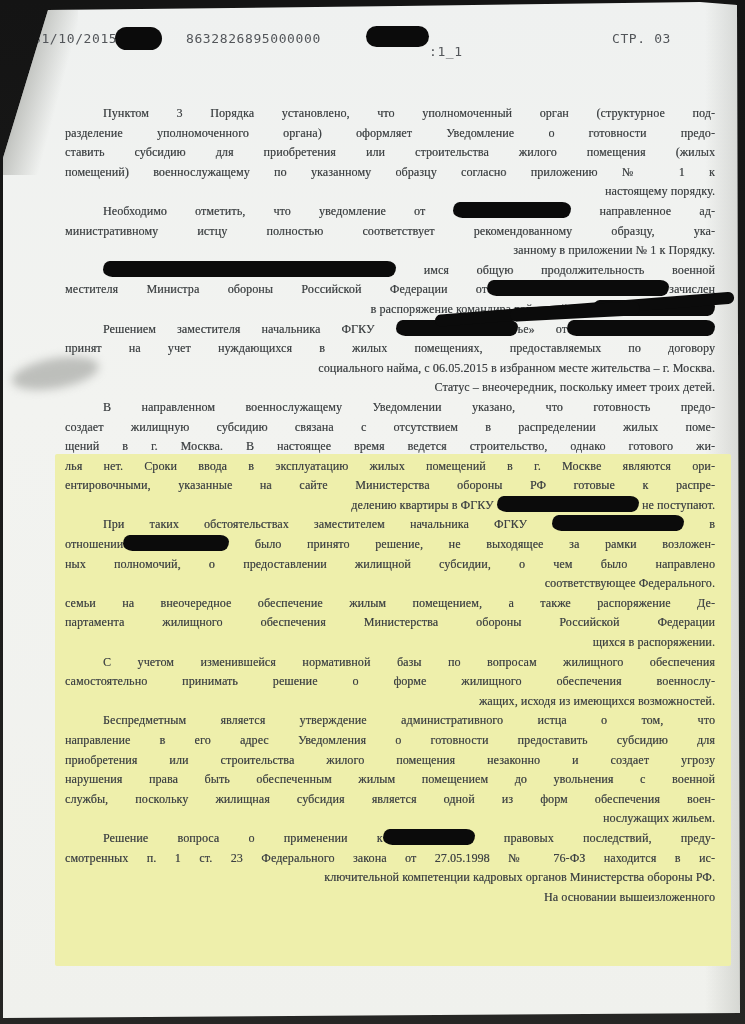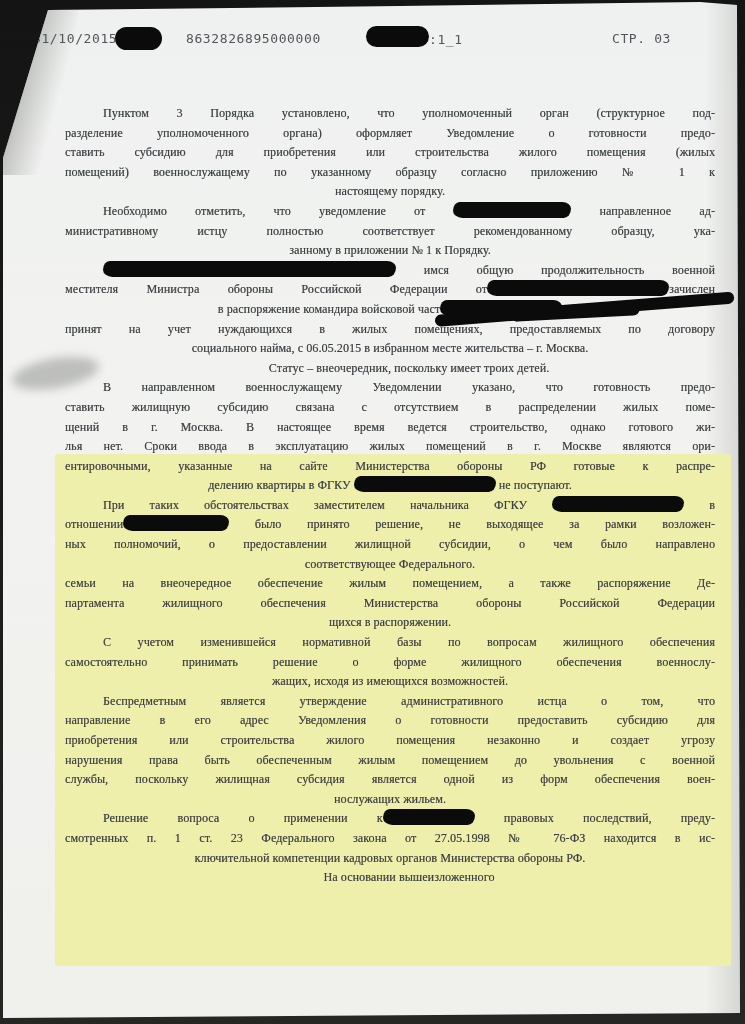--- a/index.html
+++ b/index.html
@@ -31,62 +31,63 @@
   .header span{position:absolute;white-space:nowrap;}
   .hl-region{
     position:absolute;left:55px;top:454px;width:676px;height:512px;
     z-index:1;border-radius:2px;
   }
   .text-col{
     position:absolute;left:65px;top:104px;width:650px;z-index:2;
     font-size:12px;line-height:19.6px;color:#3d4143;letter-spacing:.1px;
     text-shadow:.3px .3px .4px rgba(60,64,66,.55);
   }
-  .line{height:19.6px;white-space:nowrap;text-align:center;}
+  .line{height:19.6px;white-space:nowrap;text-align:right;}
   .line.j{white-space:normal;text-align:justify;text-align-last:justify;}
   .line.ind{text-indent:38px;}
   .redact{
     display:inline-block;height:16px;vertical-align:-3px;background:#0b0b0b;
     border-radius:9px 12px 10px 13px / 12px 9px 13px 10px;
   }
   .mark{position:absolute;z-index:3;background:#0b0b0b;}
 </style>
 </head>
 <body>
 
 <div class="paper">
   <div class="corner-shade"></div>
   <div class="right-shade"></div>
 
   <div class="header">
     <span style="left:33px;top:9px">31/10/2015</span>
     <span style="left:186px;top:9px">8632826895000000</span>
-    <span style="left:429px;top:10px">:1_1</span>
+    <span style="left:429px;top:22px">:1_1</span>
     <span style="left:612px;top:9px">СТР.  03</span>
   </div>
 
   <div class="hl-region" style="background: rgb(238, 239, 171);"></div>
 
   <div class="text-col">
       <div class="line j ind">Пунктом 3 Порядка установлено, что уполномоченный орган (структурное под-</div>
       <div class="line j">разделение уполномоченного органа) оформляет Уведомление о готовности предо-</div>
       <div class="line j">ставить субсидию для приобретения или строительства жилого помещения (жилых</div>
       <div class="line j">помещений) военнослужащему по указанному образцу согласно приложению № 1 к</div>
       <div class="line">настоящему порядку.</div>
       <div class="line j ind">Необходимо отметить, что уведомление от <span class="redact" style="width: 118px; background: rgb(11, 11, 11);"></span> направленное ад-</div>
       <div class="line j">министративному истцу полностью соответствует рекомендованному образцу, ука-</div>
       <div class="line">занному в приложении № 1 к Порядку.</div>
       <div class="line j ind"><span class="redact" style="width: 293px; background: rgb(11, 11, 11);"></span> имся общую продолжительность военной</div>
       <div class="line j">местителя Министра обороны Российской Федерации от<span class="redact" style="width: 182px; background: rgb(11, 11, 11);"></span>зачислен</div>
       <div class="line">в распоряжение  командира войсковой част<span class="redact" style="width: 122px; background: rgb(11, 11, 11);"></span></div>
+      <div class="line j ind">Решением заместителя начальника ФГКУ <span class="redact" style="width: 122px; background: rgb(11, 11, 11);"></span>ье» от<span class="redact" style="width: 148px; background: rgb(11, 11, 11);"></span></div>
       <div class="line j">принят на учет нуждающихся в жилых помещениях, предоставляемых по договору</div>
       <div class="line">социального найма, с 06.05.2015 в избранном месте жительства – г. Москва.</div>
       <div class="line ind">Статус – внеочередник, поскольку имеет троих детей.</div>
       <div class="line j ind">В направленном военнослужащему Уведомлении указано, что готовность предо-</div>
-      <div class="line j">ставить жилищную субсидию связана с отсутствием в распределении жилых поме-</div>
+      <div class="line j">создает жилищную субсидию связана с отсутствием в распределении жилых поме-</div>
       <div class="line j">щений в г. Москва. В настоящее время ведется строительство, однако готового жи-</div>
       <div class="line j">лья нет. Сроки ввода в эксплуатацию жилых помещений в г. Москве являются ори-</div>
       <div class="line j">ентировочными, указанные на сайте Министерства обороны РФ готовые к распре-</div>
       <div class="line">делению квартиры в ФГКУ <span class="redact" style="width: 142px; background: rgb(11, 11, 11);"></span> не поступают.</div>
       <div class="line j ind">При таких обстоятельствах заместителем начальника ФГКУ <span class="redact" style="width: 132px; background: rgb(11, 11, 11);"></span> в</div>
       <div class="line j">отношении<span class="redact" style="width: 106px; background: rgb(11, 11, 11);"></span> было принято решение, не выходящее за рамки возложен-</div>
       <div class="line j">ных полномочий, о предоставлении жилищной субсидии, о чем было направлено</div>
       <div class="line">соответствующее Федерального.</div>
       <div class="line j">семьи на внеочередное обеспечение жилым помещением, а также распоряжение Де-</div>
       <div class="line j">партамента жилищного обеспечения Министерства обороны Российской Федерации</div>

